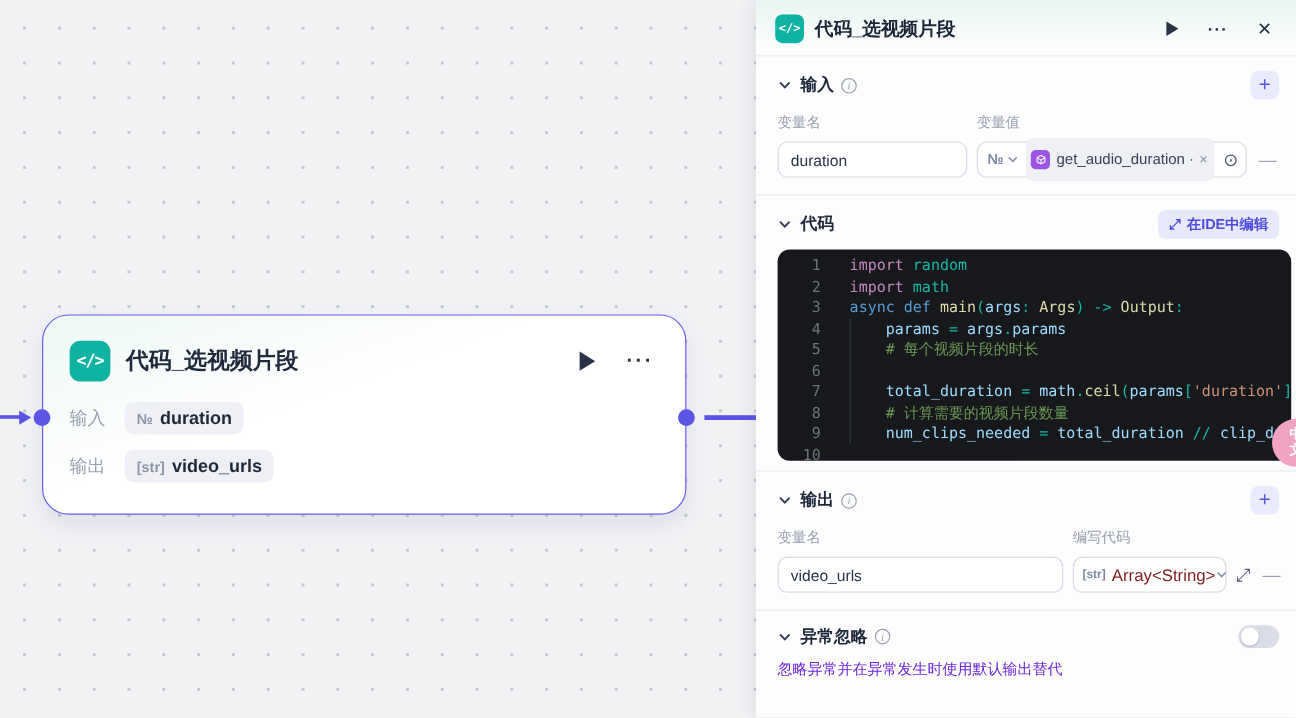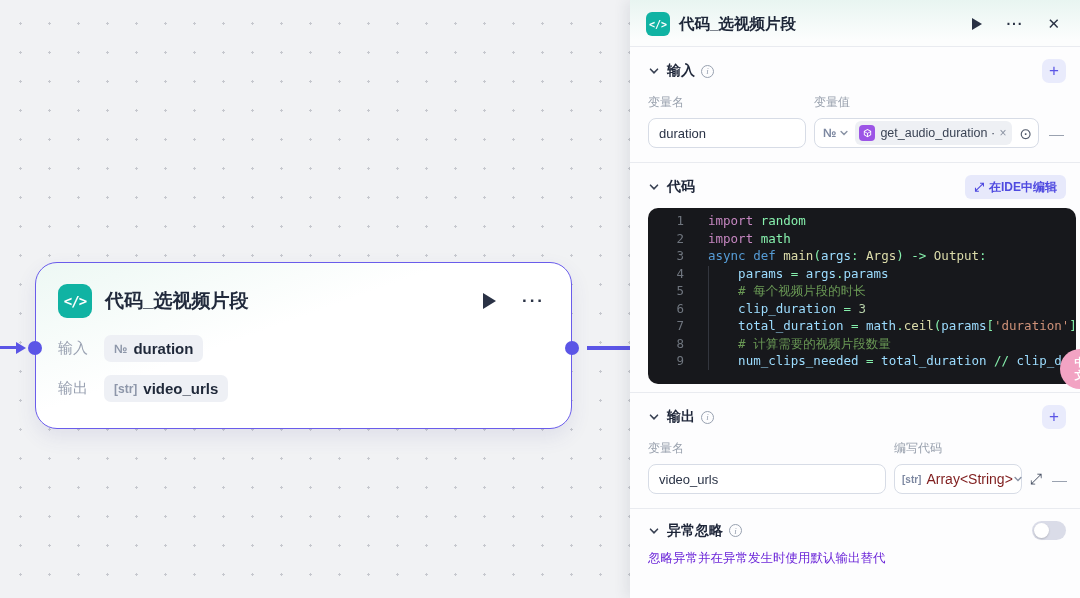--- a/index.html
+++ b/index.html
@@ -62,21 +62,21 @@
   .plus-btn { margin-left:auto; width:24px; height:24px; border-radius:7px; background:#e9ebfc;
     color:#5b55e6; font-size:17px; display:flex; align-items:center; justify-content:center; }
   .col-labels { display:flex; margin-top:11px; font-size:12px; color:#98a0ad; }
   .ctrl-row { display:flex; align-items:center; margin-top:7px; gap:8px; }
   .txt-input { height:30px; border:1px solid #d7dce6; border-radius:8px; background:#fff;
     padding:0 10px; font-size:13px; color:#2a3346; font-family:"Liberation Sans",sans-serif; outline:none; }
   .value-ctrl { flex:1; height:30px; border:1px solid #d7dce6; border-radius:8px; background:#fff;
     display:flex; align-items:center; padding:0 6px 0 8px; min-width:0; }
   .no-mark { font-size:12px; font-weight:bold; color:#7c87a0; }
   .dd-chev { margin:0 6px 0 3px; display:inline-flex; }
-  .ref-chip { display:flex; align-items:center; background:#eef0f4; border-radius:6px; height:24px;
+  .ref-chip { display:flex; align-items:center; background:#eef0f4; border-radius:6px; height:36px;
     padding:0 6px 0 4px; min-width:0; }
   .plugin-icon { width:16px; height:16px; border-radius:4px; background:#9c55e6; display:flex;
     align-items:center; justify-content:center; flex:none; }
   .ref-text { font-size:12.5px; color:#3a4354; margin-left:5px; white-space:nowrap; overflow:hidden; }
   .ref-x { color:#8a92a2; font-size:12px; margin-left:5px; }
   .locate-icon { color:#525b6c; font-size:15px; margin-left:7px; line-height:1; }
   .minus-btn { color:#9aa2b0; font-size:15px; flex:none; padding:0 2px; }
   .divider { height:1px; background:#e9ebf0; flex:none; }
 
   .ide-btn { margin-left:auto; height:24px; border-radius:6px; background:#e7e9fb; color:#4f4ae0;
@@ -85,21 +85,21 @@
   
   .code-editor { position:relative; margin:9px 8px 0 0; width:428px; height:176px; background:#17181c;
     border-radius:10px; overflow:hidden; padding-top:4px;
     font-family:"DejaVu Sans Mono","Liberation Mono",monospace; font-size:12.5px; }
   .code-line { display:flex; height:17.5px; line-height:17.5px; white-space:pre; }
   .gutter { width:36px; flex:none; text-align:right; color:#6f757e; }
   .code-text { margin-left:24px; }
   .indent-guide { position:absolute; left:60px; top:58px; width:1px; height:104px; background:#33363e; }
   .tok-kw  { color:#c586c0; } .tok-kw2 { color:#569cd6; } .tok-fn  { color:#dcdcaa; }
   .tok-var { color:#9cdcfe; } .tok-num { color:#b5cea8; } .tok-str { color:#ce9178; }
-  .tok-cmt { color:#6a9955; } .tok-pln { color:#86efac; }
+  .tok-cmt { color:#6a9955; } .tok-pln { color:#14b8a6; }
 
   .type-select { width:128px; height:30px; border:1px solid #d7dce6; border-radius:8px; background:#fff;
     display:flex; align-items:center; padding:0 7px; flex:none; }
   .type-tag { font-size:10px; color:#7c87a0; font-weight:bold; margin-right:5px; }
   .type-name { font-size:14px; font-weight:normal; color:#7f1d1d; }
   .expand-icon { color:#4a5365; font-size:15px; flex:none; }
   .toggle { margin-left:auto; width:34px; height:19px; border-radius:10px; background:#dadce8; position:relative; flex:none; }
   .toggle-knob { position:absolute; left:2px; top:2px; width:15px; height:15px; border-radius:50%; background:#fff;
     box-shadow:0 1px 2px rgba(0,0,0,.18); }
   .section-desc { font-size:12.5px; color:#6d28d9; margin-top:10px; }
@@ -216,24 +216,25 @@
         </span>
       </div>
       <div class="code-editor">
         <div class="indent-guide"></div>
         <div>
             <div class="code-line"><span class="gutter">1</span><span class="code-text"><span class="tok-kw">import</span><span class="tok-pln"> random</span></span></div>
             <div class="code-line"><span class="gutter">2</span><span class="code-text"><span class="tok-kw">import</span><span class="tok-pln"> math</span></span></div>
             <div class="code-line"><span class="gutter">3</span><span class="code-text"><span class="tok-kw2">async</span><span class="tok-pln"> </span><span class="tok-kw2">def</span><span class="tok-pln"> </span><span class="tok-fn">main</span><span class="tok-pln">(</span><span class="tok-var">args</span><span class="tok-pln">: </span><span class="tok-fn">Args</span><span class="tok-pln">) -&gt; </span><span class="tok-fn">Output</span><span class="tok-pln">:</span></span></div>
             <div class="code-line"><span class="gutter">4</span><span class="code-text"><span class="tok-pln">    </span><span class="tok-var">params</span><span class="tok-pln"> = </span><span class="tok-var">args</span><span class="tok-pln">.</span><span class="tok-var">params</span></span></div>
             <div class="code-line"><span class="gutter">5</span><span class="code-text"><span class="tok-cmt">    # 每个视频片段的时长</span></span></div>
-            <div class="code-line"><span class="gutter">6</span><span class="code-text"><span class="tok-pln">    </span><span class="tok-var">clip_duration</span><span class="tok-pln"> = </span><span class="tok-num">3</span></span></div>
+            <div class="code-line"><span class="gutter">6</span></div>
             <div class="code-line"><span class="gutter">7</span><span class="code-text"><span class="tok-pln">    </span><span class="tok-var">total_duration</span><span class="tok-pln"> = </span><span class="tok-var">math</span><span class="tok-pln">.</span><span class="tok-fn">ceil</span><span class="tok-pln">(</span><span class="tok-var">params</span><span class="tok-pln">[</span><span class="tok-str">'duration'</span><span class="tok-pln">])</span></span></div>
             <div class="code-line"><span class="gutter">8</span><span class="code-text"><span class="tok-cmt">    # 计算需要的视频片段数量</span></span></div>
             <div class="code-line"><span class="gutter">9</span><span class="code-text"><span class="tok-pln">    </span><span class="tok-var">num_clips_needed</span><span class="tok-pln"> = </span><span class="tok-var">total_duration</span><span class="tok-pln"> // </span><span class="tok-var">clip_durat</span></span></div>
+            <div class="code-line"><span class="gutter">10</span><span class="code-text"></span></div>
           </div>
       </div>
     </div>
 
     <div class="divider"></div>
 
     <div class="section">
       <div class="section-head">
         <span class="chev">
           <svg width="12" height="12" viewBox="0 0 12 12">

